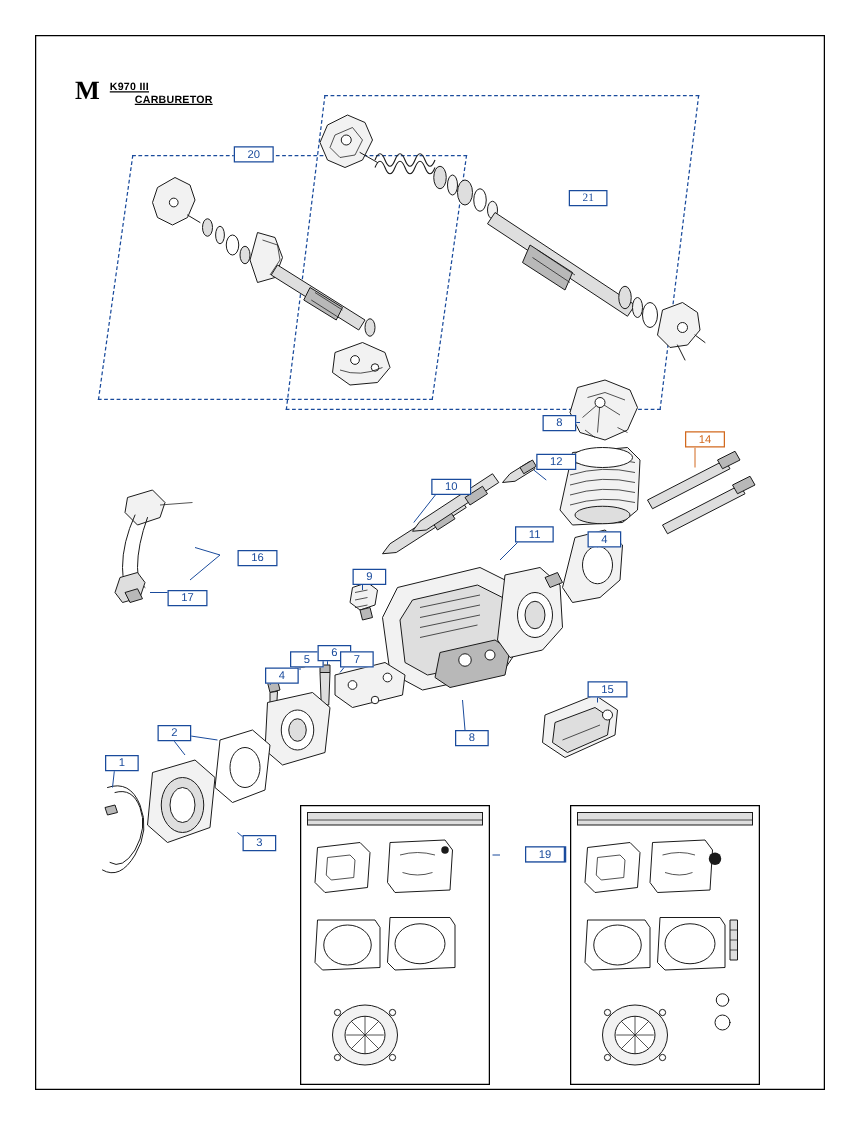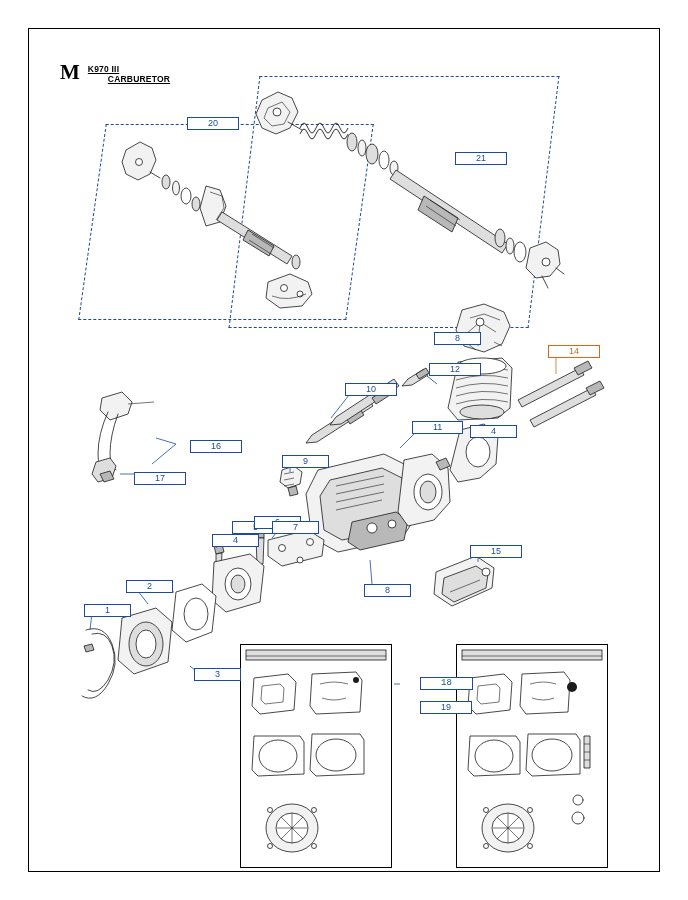--- a/index.html
+++ b/index.html
@@ -63,21 +63,21 @@
     position: absolute;
     min-width: 15px;
     height: 13px;
     border: 1px solid #1a4b9c;
     color: #1a4b9c;
     background: #ffffff;
     font-size: 9px;
     line-height: 11px;
     text-align: center;
     font-family: "Liberation Sans", sans-serif;
-    padding: 0 20px;
+    padding: 0 10px;
     z-index: 40;
   }
   .callout.orange {
     border-color: #d2691e;
     color: #d2691e;
   }
 
   
   .dashframe {
     position: absolute;
@@ -374,17 +374,17 @@
   <div class="callout" style="left:282px; top:455px;">9</div>
   <div class="callout" style="left:345px; top:383px;">10</div>
   <div class="callout" style="left:412px; top:421px;">11</div>
   <div class="callout" style="left:429px; top:363px;">12</div>
   <div class="callout" style="left:434px; top:332px;">8</div>
   <div class="callout orange" style="left:548px; top:345px;text-align:center;">14</div>
   <div class="callout" style="left:470px; top:545px;">15</div>
   <div class="callout" style="left:168px; top:440px;margin-left:22px;">16</div>
   <div class="callout" style="left:134px; top:472px;">17</div>
   <div class="callout" style="left:420px; top:677px;font-family:Liberation Mono, monospace;">18</div>
-  <div class="callout" style="left:420px; top:677px;margin-top:24px;">19</div>
+  <div class="callout" style="left:420px; top:677px;">19</div>
   <div class="callout" style="left:187px; top:117px;">20</div>
-  <div class="callout" style="left:455px; top:152px;">21</div>
+  <div class="callout" style="left:455px; top:152px;font-family:Liberation Serif, serif;">21</div>
 
 </div>
 
 </body></html>

